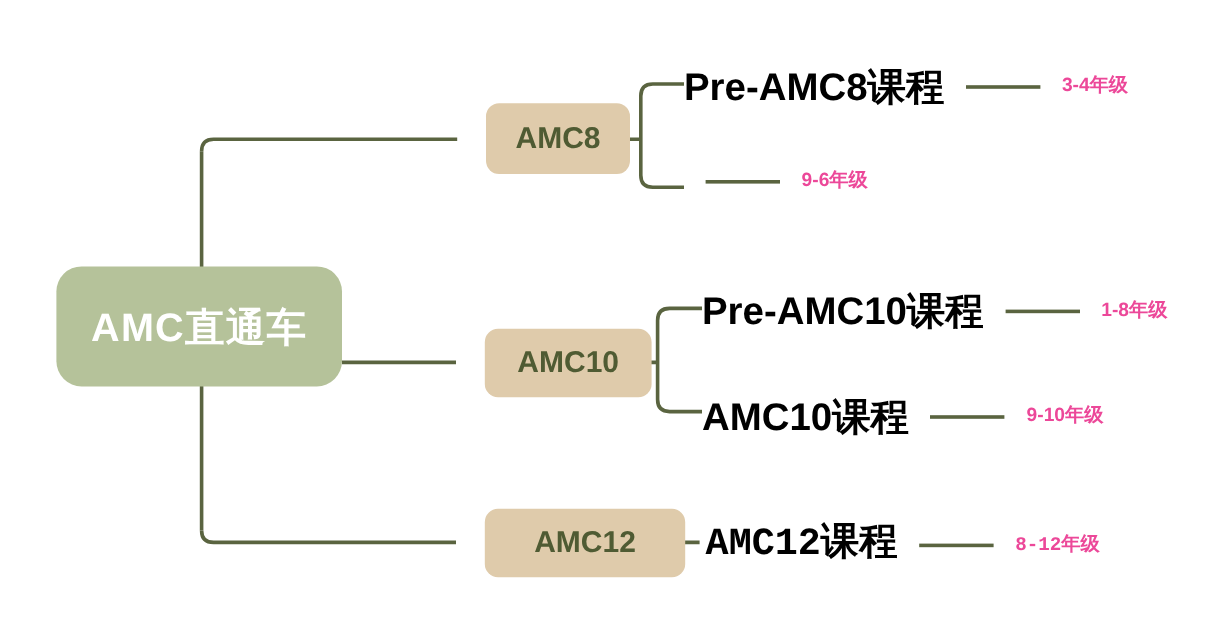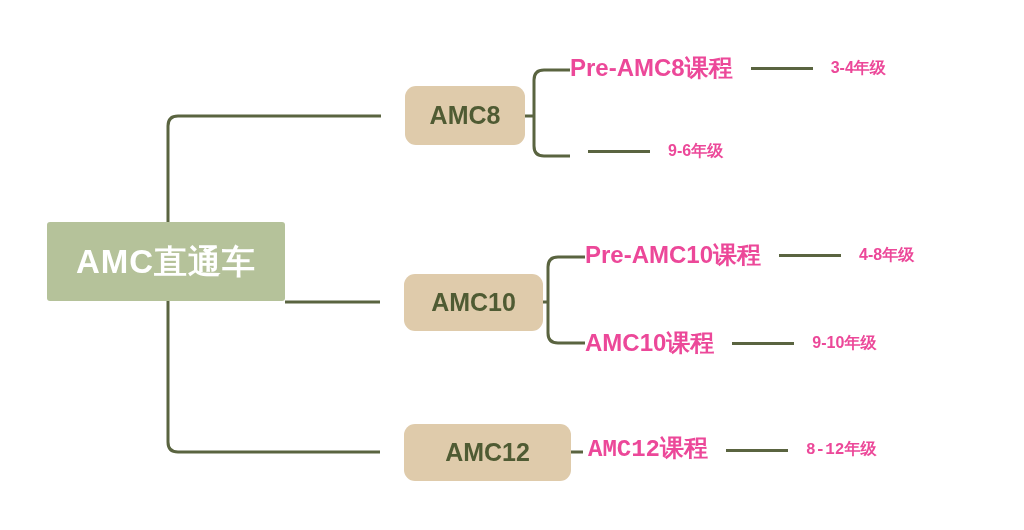--- a/index.html
+++ b/index.html
@@ -25,23 +25,23 @@
     height: 530px;
     pointer-events: none;
   }
 
   
   .root-node {
     position: absolute;
     left: 47px;
     top: 222px;
     width: 238px;
-    height: 79px;
+    height: 100px;
     background: #b5c29a;
-    border-radius: 3px;
+    border-radius: 21px;
     display: flex;
     align-items: center;
     justify-content: center;
     box-sizing: border-box;
   }
   .root-label {
     color: #ffffff;
     font-size: 33px;
     font-weight: bold;
     letter-spacing: 1px;
@@ -72,22 +72,22 @@
   .node-amc12 { left: 380px; top: 424px; width: 167px; height: 57px; }
 
   
   .leaf {
     position: absolute;
     display: flex;
     align-items: center;
     white-space: nowrap;
   }
   .leaf-title {
-    color: #ec4899;
-    font-size: 24px;
+    color: #000000;
+    font-size: 32px;
     font-weight: bold;
     line-height: 1;
   }
   .leaf-dash {
     display: inline-block;
     width: 62px;
     height: 3px;
     background: #5a6440;
     margin: 0 18px;
     flex: none;
@@ -154,21 +154,21 @@
   </div>
 
   <div class="leaf leaf-amc8">
     <span class="leaf-dash"></span>
     <span class="leaf-grade">9-6年级</span>
   </div>
 
   <div class="leaf leaf-pre-amc10">
     <span class="leaf-title">Pre-AMC10课程</span>
     <span class="leaf-dash"></span>
-    <span class="leaf-grade">4-8年级</span>
+    <span class="leaf-grade">1-8年级</span>
   </div>
 
   <div class="leaf leaf-amc10">
     <span class="leaf-title">AMC10课程</span>
     <span class="leaf-dash"></span>
     <span class="leaf-grade">9-10年级</span>
   </div>
 
   <div class="leaf leaf-amc12">
     <span class="leaf-title">AMC12课程</span>

